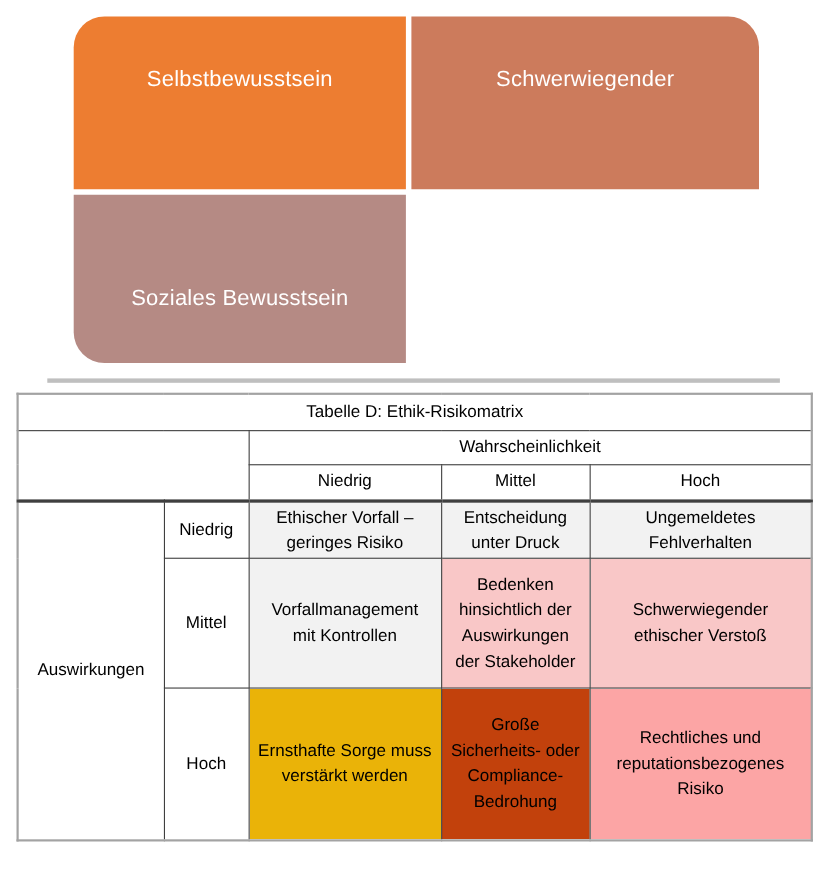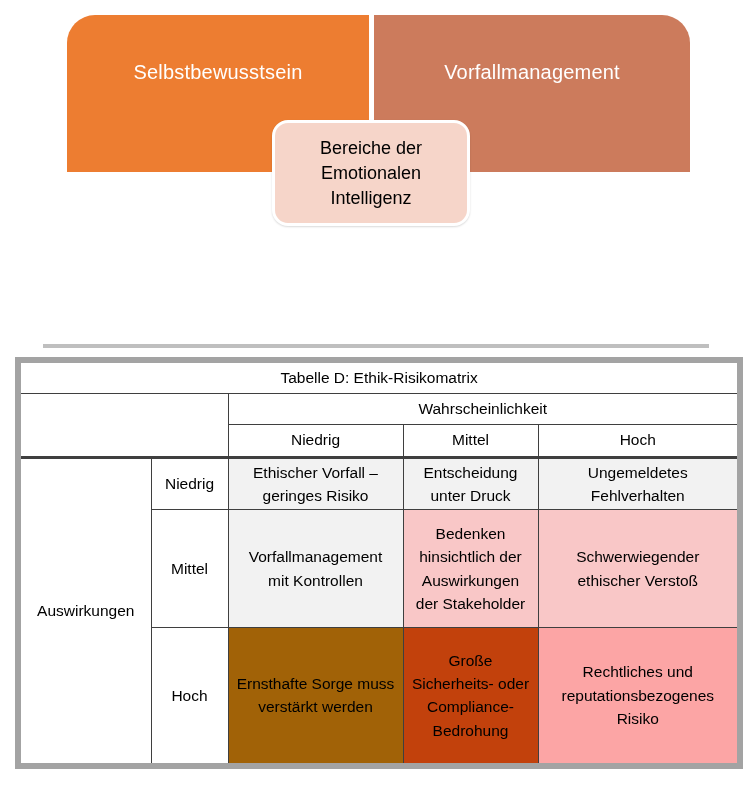--- a/index.html
+++ b/index.html
@@ -57,21 +57,21 @@
     margin:14px 0 0 43px;
     background:#BFBFBF;
   }
 
   
   table.matrix {
     border-collapse:collapse;
     table-layout:fixed;
     width:722px;
     margin:9px 0 0 15px;
-    border:6px solid #a3a3a3;
+    border:2px solid #a3a3a3;
   }
   table.matrix td {
     border:1px solid #3F3F3F;
     text-align:center;
     vertical-align:middle;
     font-size:15.5px;
     line-height:1.5;
     padding:2px 8px;
     overflow:hidden;
   }
@@ -85,25 +85,25 @@
 </style>
 </head>
 <body>
 
 <div class="diagram">
   <div class="quads">
     <div class="quad top q-tl" style="background-color: rgb(237, 125, 49);">
       <span>Selbstbewusstsein</span>
     </div>
     <div class="quad top q-tr" style="background-color: rgb(204, 123, 92);">
-      <span>Vorfallmanagement</span>
+      <span>Schwerwiegender</span>
     </div>
-  </div>
-  <div class="center-box" style="background-color: rgb(246, 213, 201);">
-    <span>Bereiche der Emotionalen Intelligenz</span>
+    <div class="quad bottom q-bl" style="background-color: rgb(181, 138, 132);">
+      <span>Soziales Bewusstsein</span>
+    </div>
   </div>
 </div>
 
 <div class="divider" style="background-color: rgb(191, 191, 191);"></div>
 
 <table class="matrix">
   <colgroup>
     <col style="width:133px">
     <col style="width:77px">
     <col style="width:175px">
@@ -131,18 +131,18 @@
       <td class="h-body1" style="background-color: rgb(242, 242, 242);">Ungemeldetes Fehlverhalten</td>
     </tr>
     <tr>
       <td class="h-body2">Mittel</td>
       <td class="h-body2" style="background-color: rgb(242, 242, 242);">Vorfallmanagement mit Kontrollen</td>
       <td class="h-body2" style="background-color: rgb(249, 199, 199);">Bedenken hinsichtlich der Auswirkungen der Stakeholder</td>
       <td class="h-body2" style="background-color: rgb(249, 199, 199);">Schwerwiegender ethischer Verstoß</td>
     </tr>
     <tr>
       <td class="h-body3">Hoch</td>
-      <td class="h-body3" style="background-color: #a16207;">Ernsthafte Sorge muss verstärkt werden</td>
+      <td class="h-body3" style="background-color: #eab308;">Ernsthafte Sorge muss verstärkt werden</td>
       <td class="h-body3" style="background-color: #c2410c;">Große Sicherheits- oder Compliance-Bedrohung</td>
       <td class="h-body3" style="background-color: #fca5a5;">Rechtliches und reputationsbezogenes Risiko</td>
     </tr>
   </tbody>
 </table>
 
 </body></html>

